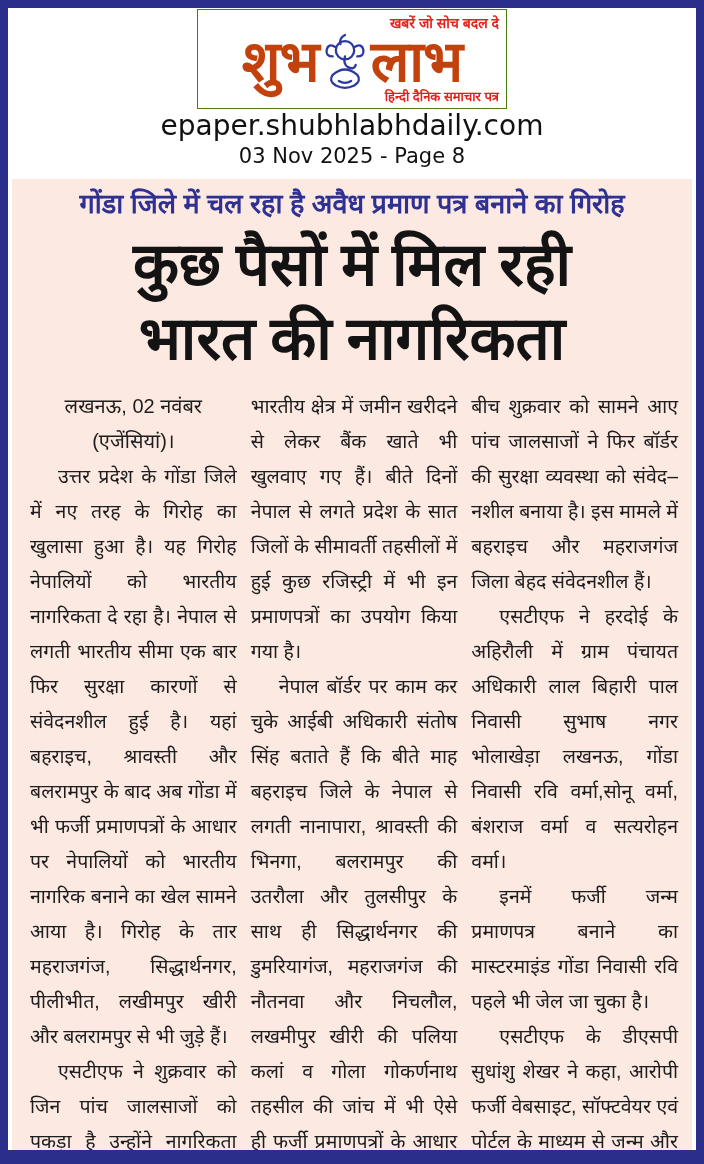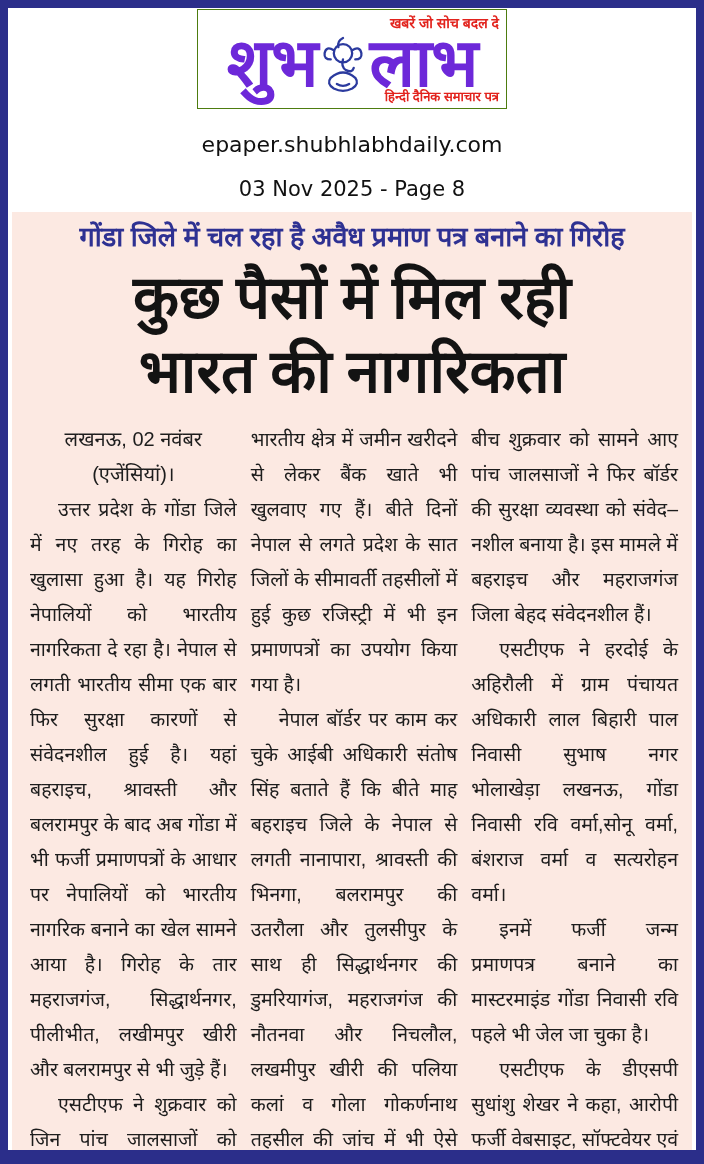--- a/index.html
+++ b/index.html
@@ -26,40 +26,40 @@
     position: absolute; top: 3px; right: 7px;
     font-size: 14px; font-weight: bold;
     color: #e2231d;
     white-space: nowrap;
   }
   .logo-row {
     position: absolute; top: 20px; left: 0; right: 0;
     display: flex; align-items: center; justify-content: center; gap: 3px;
   }
   .logo-word {
-    font-size: 67px; font-weight: bold; line-height: 1;
-    color: #6d28d9;
+    font-size: 57px; font-weight: bold; line-height: 1;
+    color: #c2410c;
     letter-spacing: -1px;
     font-family: "Liberation Serif", serif;
   }
   .ganesha { width: 46px; height: 62px; flex: 0 0 auto; }
   .logo-sub {
     position: absolute; bottom: 3px; right: 7px;
     font-size: 13px; font-weight: bold;
     color: #e2231d;
     white-space: nowrap;
     text-align: center;
   }
   .site-url {
-    margin-top: 23px;
-    font-size: 22px; color: #111111;
+    margin-top: 0;
+    font-size: 28px; color: #111111;
     font-family: "DejaVu Sans", sans-serif;
   }
   .date-line {
-    margin-top: 20px;
+    margin-top: 2px;
     font-size: 21px; color: #111111;
     font-family: "DejaVu Sans", sans-serif;
   }
   
   .article {
     margin: 11px 4px 0 4px;
     background: #fce9e2;
     height: 975px;
     padding-top: 9px;
     overflow: hidden;

